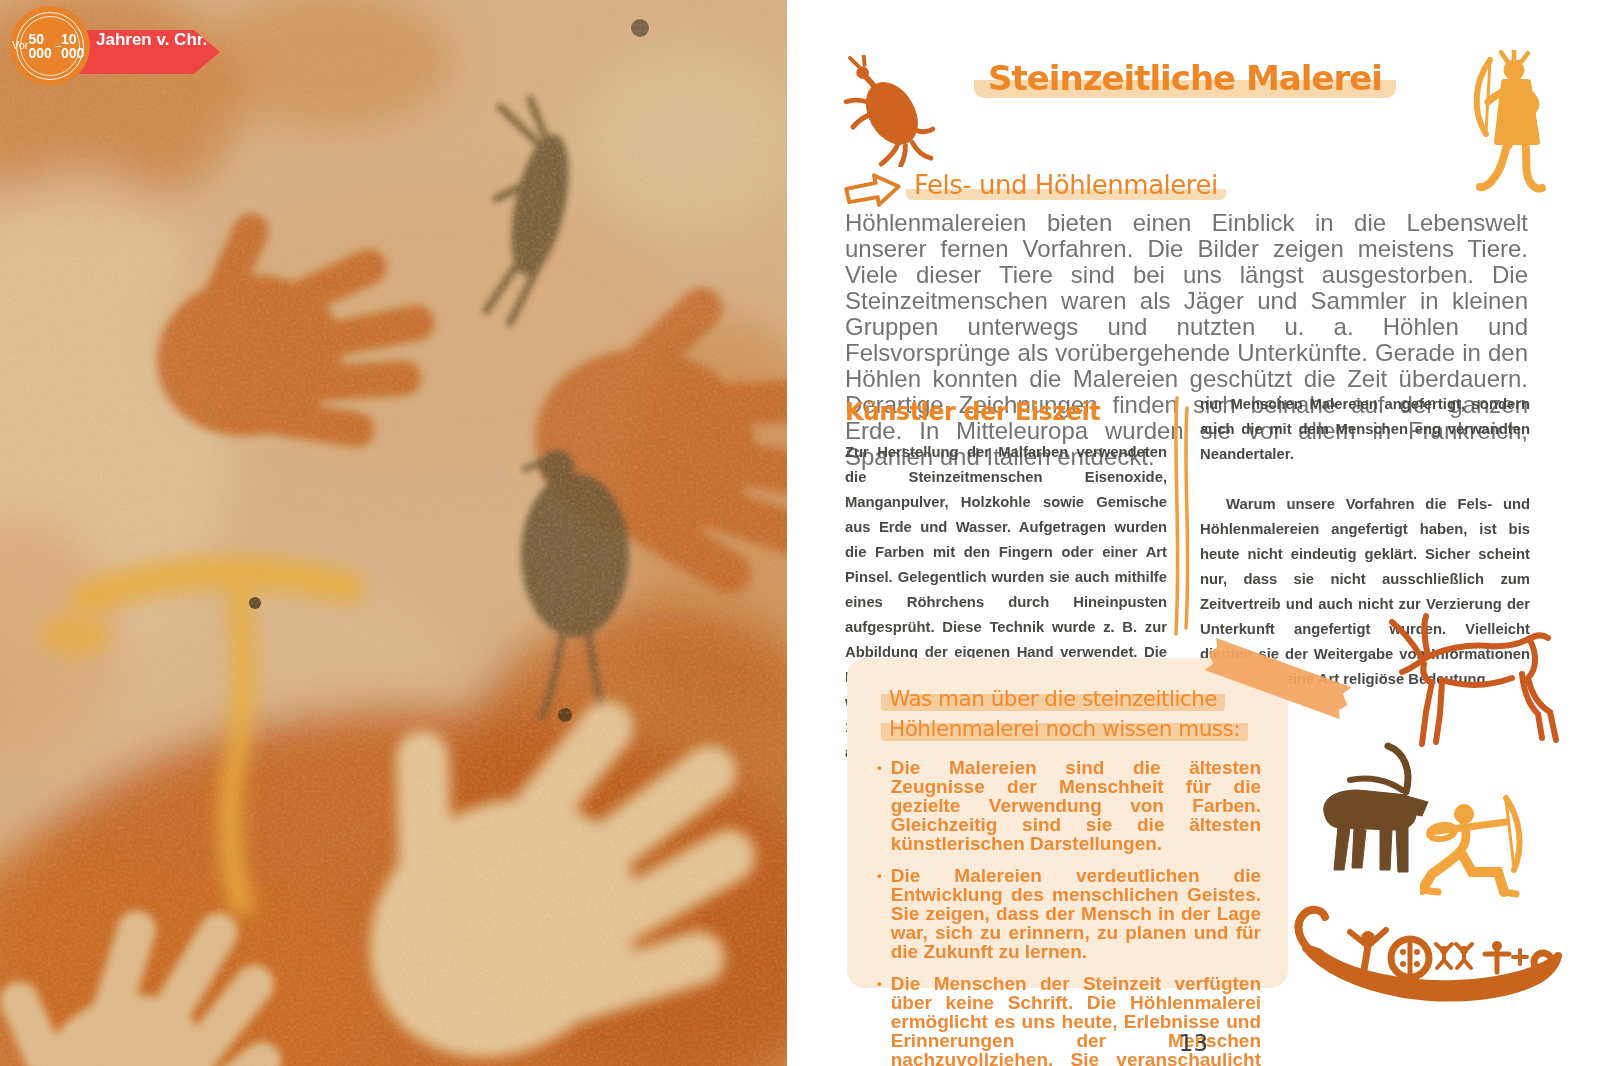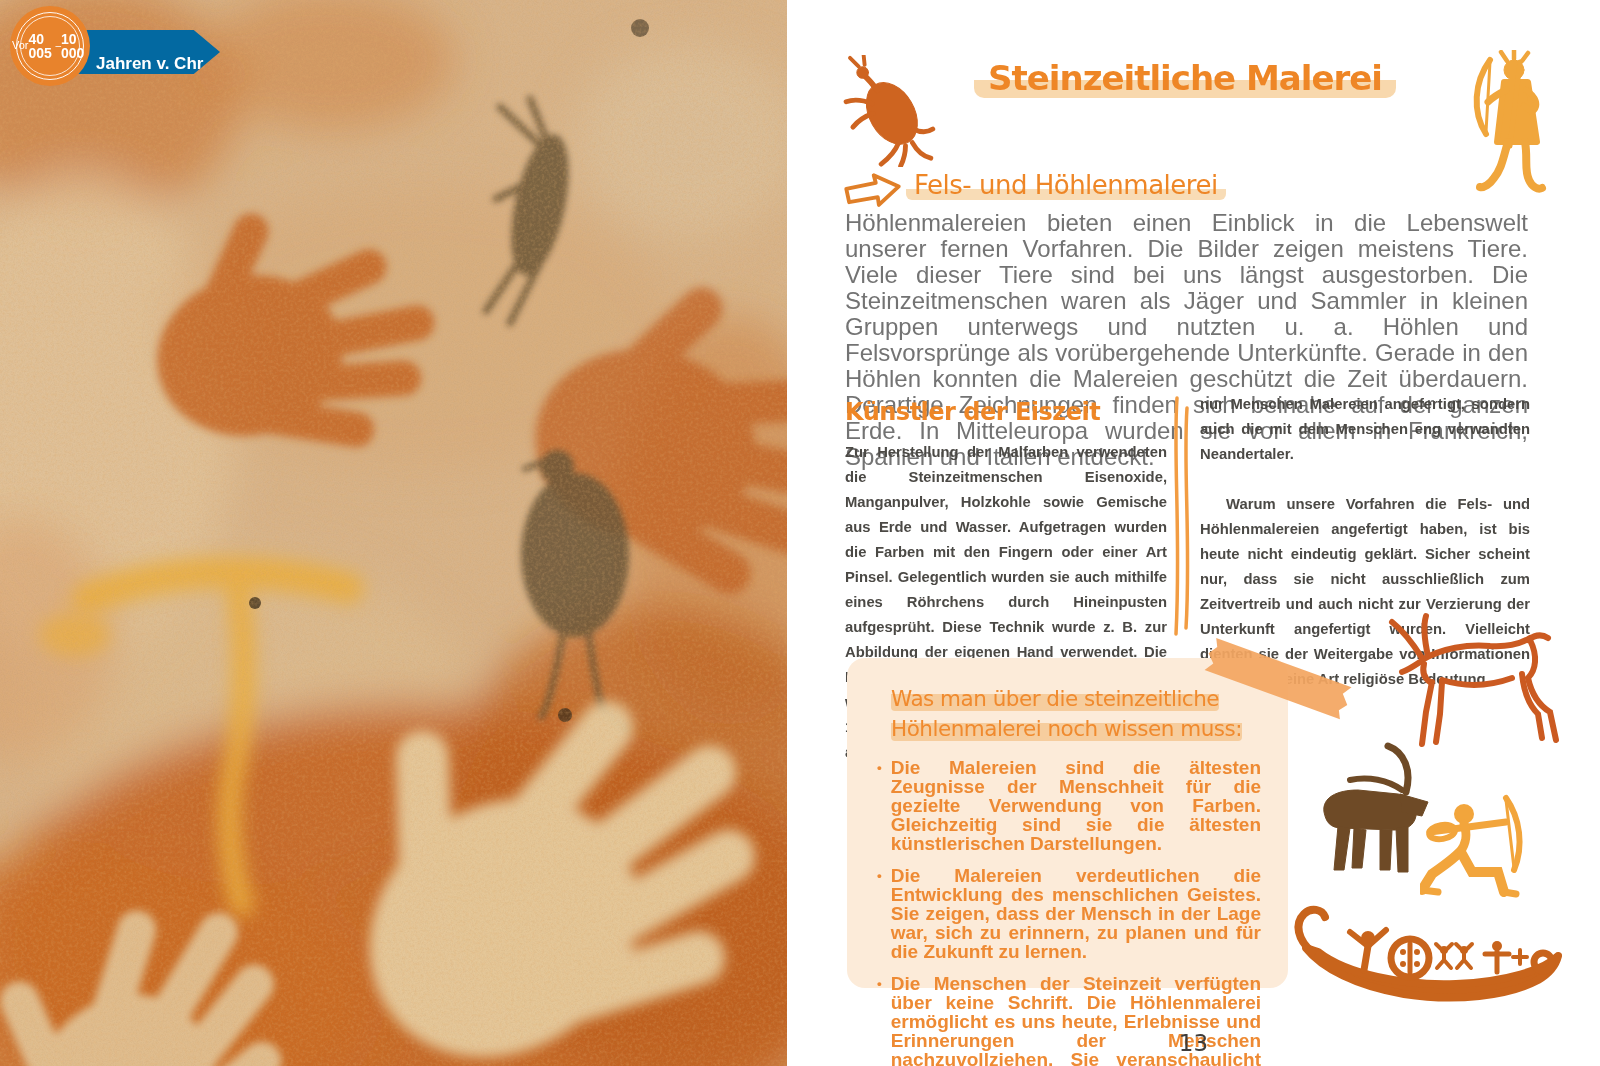--- a/index.html
+++ b/index.html
@@ -5,23 +5,23 @@
   html,body{margin:0;padding:0;background:#ffffff;}
   .spread{position:relative;width:1600px;height:1066px;background:#ffffff;overflow:hidden;
           font-family:"Liberation Sans",sans-serif;}
   .abs{position:absolute;}
 
   
   .photo{left:0;top:0;width:787px;height:1066px;background:#d8b48a;overflow:hidden;}
   .photo svg{display:block;}
 
   
-  .badge-ribbon{left:56px;top:30px;width:164px;height:44px;background:#0369a1;
+  .badge-ribbon{left:56px;top:30px;width:164px;height:44px;background:#ef4444;
      clip-path:polygon(0 0,84% 0,100% 50%,84% 100%,0 100%);
-     display:flex;align-items:flex-end;padding-left:40px;box-sizing:border-box;
+     display:flex;align-items:flex-start;padding-left:40px;box-sizing:border-box;
      color:#fff;font-weight:700;font-size:17px;}
   .badge-circle{left:12px;top:8px;width:76px;height:76px;border-radius:50%;background:#e8832c;
      box-shadow:0 0 0 2px #e8832c;display:flex;flex-direction:row;align-items:center;
      justify-content:center;color:#fff;line-height:1;}
   .badge-circle:before{content:"";position:absolute;inset:4px;border:1.5px solid rgba(255,255,255,.95);border-radius:50%;}
   .badge-circle:after{content:"";position:absolute;inset:8px;border:1px solid rgba(255,255,255,.8);border-radius:50%;}
   .b-vor{font-size:11px;margin-bottom:1px;}
   .b-num{font-size:14px;font-weight:700;}
   .b-dash{font-size:10px;line-height:.6;}
 
@@ -43,21 +43,21 @@
   .col-left-head{left:845px;top:398px;width:330px;}
   .col-left-text{left:845px;top:440px;width:322px;}
   .col-right-cont{left:1200px;top:392px;width:330px;}
   .col-right-head{left:1200px;top:450px;width:330px;}
   .col-right-text{left:1200px;top:492px;width:330px;text-indent:26px;}
 
   
   .infobox{left:847px;top:658px;width:441px;height:330px;background:#fcebd9;border-radius:18px;}
   .ib-head{position:absolute;left:34px;top:26px;font-family:"DejaVu Sans",sans-serif;
      font-size:21.5px;line-height:30px;color:#f08a2e;letter-spacing:-0.5px;}
-  .hl-box{background:linear-gradient(180deg,rgba(0,0,0,0) 30%,#f6cd9e 30%);padding:0 0;border-radius:4px;margin-left:10px;}
+  .hl-box{background:linear-gradient(180deg,rgba(0,0,0,0) 30%,#f6cd9e 30%);padding:0 8px;border-radius:4px;}
   .ib-bullets{position:absolute;left:30px;top:100px;width:384px;}
   .ib-row{display:flex;gap:9px;margin-bottom:13px;}
   .ib-dot{color:#ee8a33;font-weight:700;font-size:13.5px;line-height:19px;}
   .ib-txt{font-size:19px;line-height:19px;font-weight:700;color:#ee8a33;text-align:justify;}
 
   .pagenum{left:787px;top:1006px;width:813px;text-align:center;
      font-family:"DejaVu Sans",sans-serif;font-size:23px;color:#3f3d3b;margin-top:24px;}
 </style>
 </head>
 <body>
@@ -149,21 +149,21 @@
 
       <rect width="787" height="1066" filter="url(#speck)" opacity="0.5"></rect>
       <rect width="787" height="1066" filter="url(#grain)" opacity="0.28"></rect>
     </svg>
 
     <div class="abs badge-ribbon">
       <span>Jahren v. Chr.</span>
     </div>
     <div class="abs badge-circle">
       <span class="b-vor">Vor</span>
-      <span class="b-num">40 005</span>
+      <span class="b-num">50 000</span>
       <span class="b-dash">–</span>
       <span class="b-num">10 000</span>
     </div>
   </div>
 
   <svg class="abs" style="left:838px;top:55px;" width="98" height="112" viewBox="0 0 100 115">
     <g fill="#ce6420" stroke="#ce6420" stroke-linecap="round">
       <ellipse cx="55" cy="60" rx="23" ry="34" transform="rotate(-30 55 60)"></ellipse>
       <path d="M40,36 C34,28 30,24 26,20" stroke-width="6" fill="none"></path>
       <circle cx="25" cy="18" r="6"></circle>

